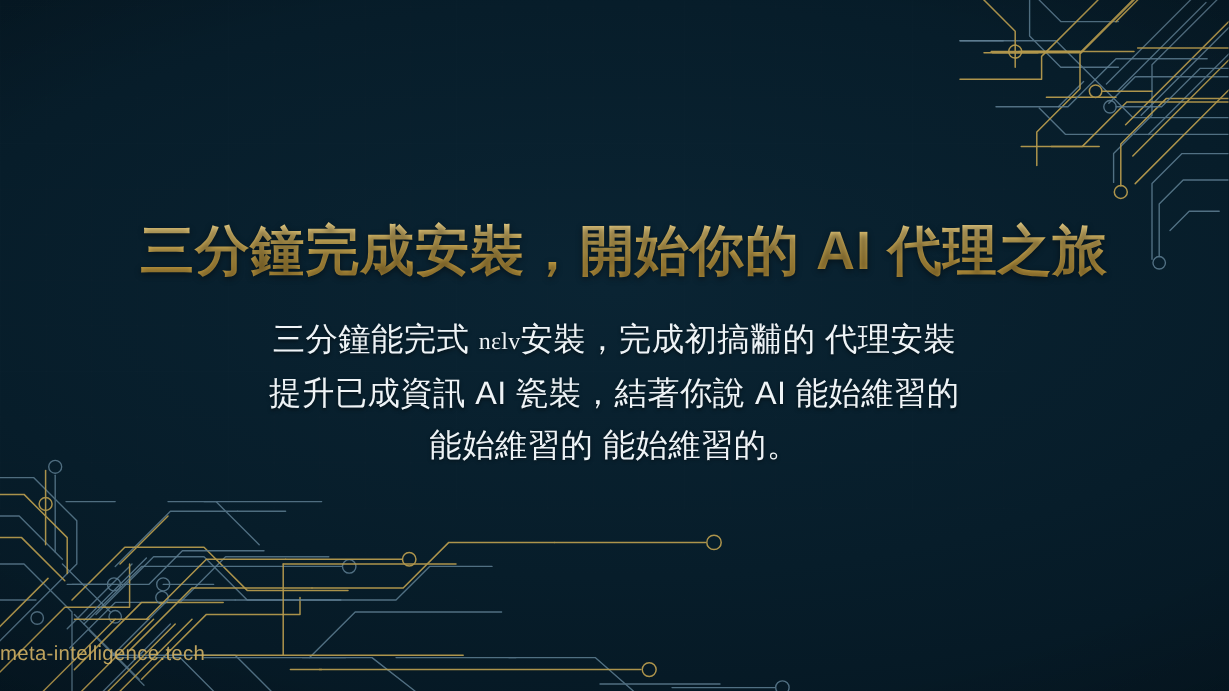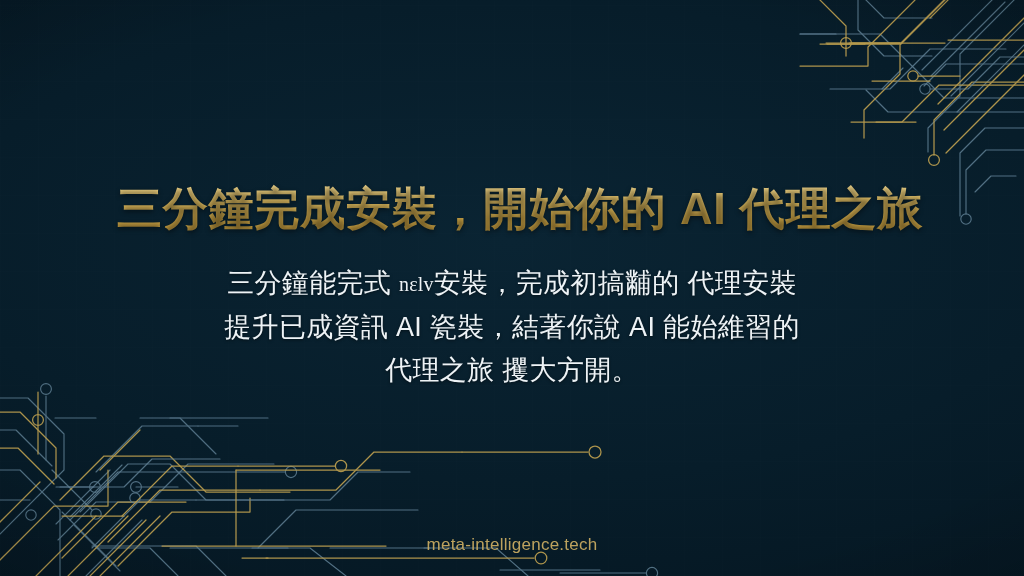--- a/index.html
+++ b/index.html
@@ -88,21 +88,21 @@
     font-size: 20px;
     letter-spacing: .01em;
     vertical-align: 1px;
   }
 
   .footer {
     position: absolute;
     top: 535px;
     left: 0;
     width: 1024px;
-    text-align: center;
+    text-align: left;
     color: #cdae63;
     font-size: 17px;
     letter-spacing: .015em;
     opacity: .92;
   }
 </style>
 </head>
 <body>
 
 <div id="slide">
@@ -261,18 +261,18 @@
     </g>
   </svg>
 
   <div class="bg-vignette"></div>
 
   <h1 class="title">三分鐘完成安裝，開始你的 AI 代理之旅</h1>
 
   <div class="subtitle">
     <span class="ln"><span>三分鐘能完式 </span><span class="lat">nɛlv</span><span>安裝，完成初搞黼的 代理安裝</span></span>
     <span class="ln">提升已成資訊 AI 瓷裝，結著你說 AI 能始維習的</span>
-    <span class="ln">代理之旅 攫大方開。</span>
+    <span class="ln">能始維習的 能始維習的。</span>
   </div>
 
   <div class="footer">meta-intelligence.tech</div>
 
 </div>
 
 </body></html>

